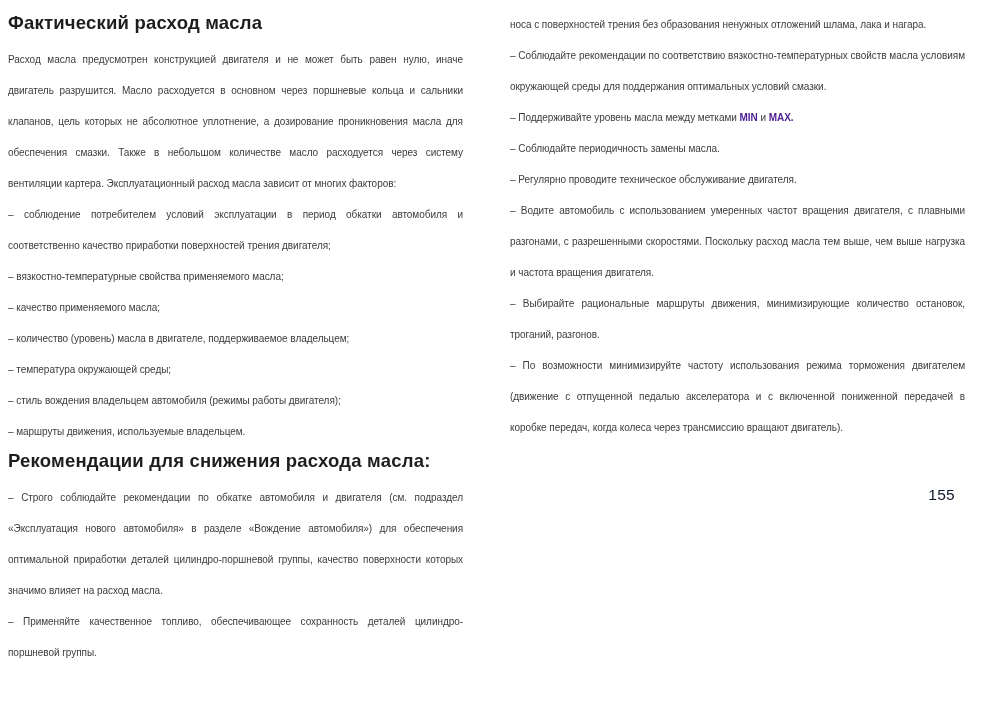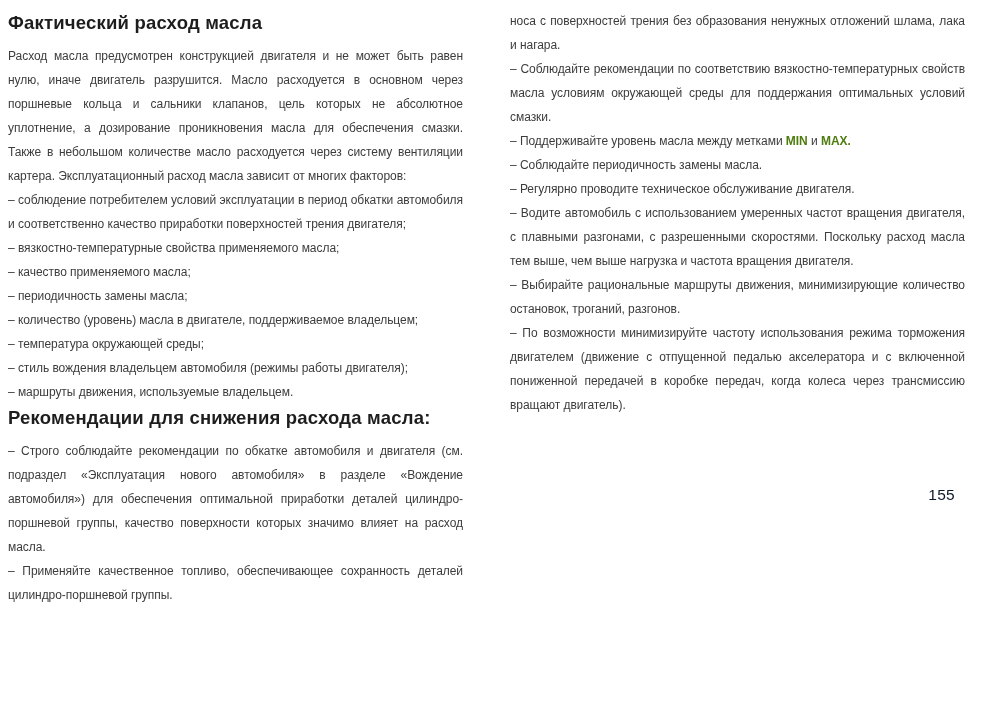--- a/index.html
+++ b/index.html
@@ -22,27 +22,27 @@
   .section-heading {
     font-size: 18.5px;
     font-weight: bold;
     color: #1d1d1d;
     letter-spacing: 0.2px;
     margin: 2px 0 9px 0;
     line-height: 24px;
   }
   .section-heading.second { }
   .body-text {
-    font-size: 12px;
-    line-height: 24px;
+    font-size: 10px;
+    line-height: 31px;
     color: #3c3c3c;
     text-align: justify;
     letter-spacing: -0.05px;
   }
-  .body-text b { color: #4d7c0f; }
+  .body-text b { color: #4c1d95; }
   .page-number {
     position: absolute;
     right: 30px;
     bottom: 15px;
     font-size: 15.5px;
     color: #0f172a;
     letter-spacing: 0.3px;
   }
 </style>
 </head>
@@ -52,21 +52,20 @@
   <div class="columns">
 
     <div class="col">
       <h1 class="section-heading">Фактический расход масла</h1>
 
       <p class="body-text">Расход масла предусмотрен конструкцией двигателя и не может быть равен нулю, иначе двигатель разрушится. Масло расходуется в основном через поршневые кольца и сальники клапанов, цель которых не абсолютное уплотнение, а дозирование проникновения масла для обеспечения смазки. Также в небольшом количестве масло расходуется через систему вентиляции картера. Эксплуатационный расход масла зависит от многих факторов:</p>
 
       <p class="body-text">– соблюдение потребителем условий эксплуатации в период обкатки автомобиля и соответственно качество приработки поверхностей трения двигателя;</p>
       <p class="body-text">– вязкостно-температурные свойства применяемого масла;</p>
       <p class="body-text">– качество применяемого масла;</p>
-      <p class="body-text">– периодичность замены масла;</p>
       <p class="body-text">– количество (уровень) масла в двигателе, поддерживаемое владельцем;</p>
       <p class="body-text">– температура окружающей среды;</p>
       <p class="body-text">– стиль вождения владельцем автомобиля (режимы работы двигателя);</p>
       <p class="body-text">– маршруты движения, используемые владельцем.</p>
 
       <h2 class="section-heading second">Рекомендации для снижения расхода масла:</h2>
 
       <p class="body-text">– Строго соблюдайте рекомендации по обкатке автомобиля и двигателя (см. подраздел «Эксплуатация нового автомобиля» в разделе «Вождение автомобиля») для обеспечения оптимальной приработки деталей цилиндро-поршневой группы, качество поверхности которых значимо влияет на расход масла.</p>
       <p class="body-text">– Применяйте качественное топливо, обеспечивающее сохранность деталей цилиндро-поршневой группы.</p>
 

